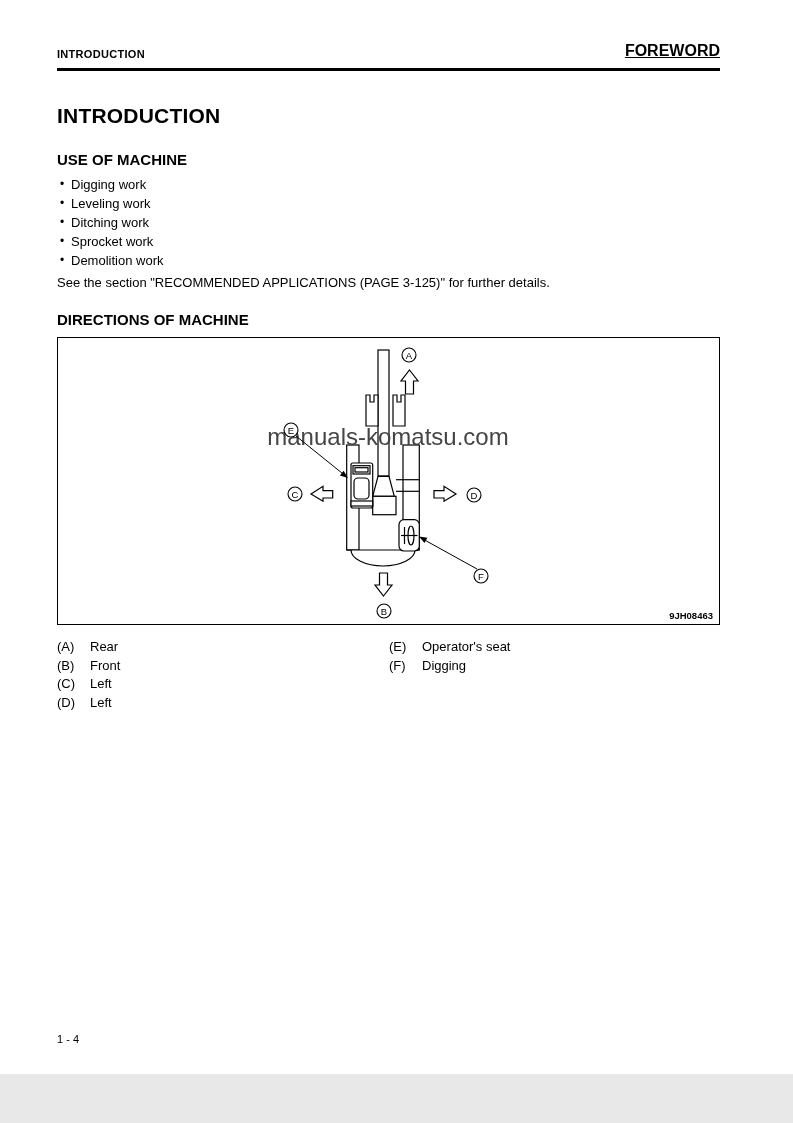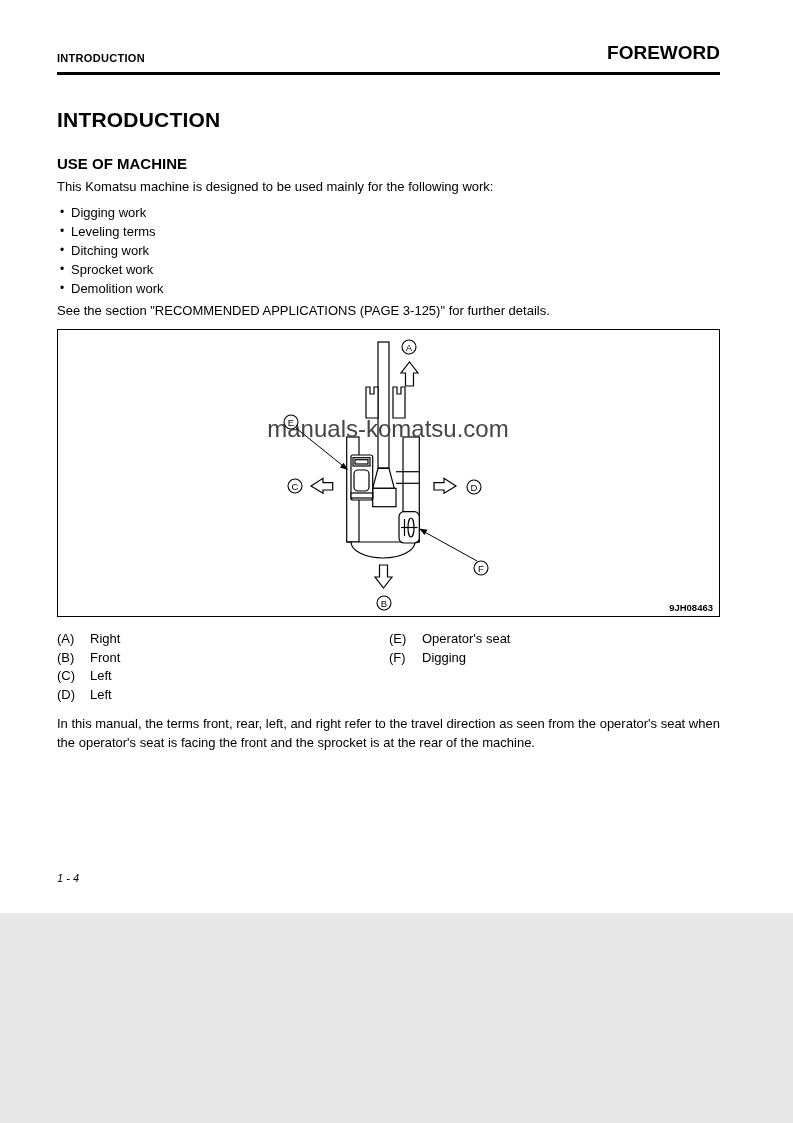--- a/index.html
+++ b/index.html
@@ -1,92 +1,92 @@
 <!DOCTYPE html>
 <html><head>
 <meta charset="utf-8">
 <style>
   * { box-sizing: border-box; }
   html,body { margin:0; padding:0; background:#e8e8e8; }
   .page {
-    position:relative; width:793px; height:913px; margin:0 auto;
+    position:relative; width:793px; height:1074px; margin:0 auto;
     background:#ffffff; color:#000;
     font-family:"Liberation Sans", sans-serif;
     overflow:hidden;
   }
   .content { margin:0 73px 0 57px; }
   .hdr {
     display:flex; justify-content:space-between; align-items:flex-end;
     padding-top:42px; padding-bottom:8px;
     border-bottom:3px solid #000;
   }
   .hdr-left  { font-size:11px; font-weight:bold; letter-spacing:0.3px; }
-  .hdr-right { font-size:19px; font-weight:bold; }
+  .hdr-right { font-size:16px; font-weight:bold;text-decoration:underline; }
   h1.title { font-size:21px; font-weight:bold; margin:33px 0 0; letter-spacing:0.2px; }
   h2.sect  { font-size:15px; font-weight:bold; margin:23px 0 0; }
   h2.sect2 { font-size:15px; font-weight:bold; margin:19px 0 0; }
   p.body   { font-size:13px; line-height:19px; margin:5px 0 0; }
   p.outro  { font-size:13px; line-height:19px; margin:3px 0 0; }
   .bullets { margin:7px 0 0; }
   .bullet-row { display:flex; font-size:13px; line-height:19px; }
   .bullet-dot { width:14px; padding-left:3px; font-size:12px; }
   .figure-box {
     margin-top:9px; width:663px; height:288px;
     border:1px solid #000; position:relative;
   }
   .figure-box svg { display:block; }
   svg text { font-family:"Liberation Sans", sans-serif; }
   .legend { display:flex; margin-top:13px; font-size:13px; }
   .leg-col-a { width:332px; }
   .leg-row { display:flex; line-height:18.5px; }
   .leg-key { width:33px; }
   p.note { font-size:13px; line-height:19px; margin:10px 0 0; }
-  .pageno { position:absolute; left:57px; bottom:29px; font-size:11px;font-style:italic; }
+  .pageno { position:absolute; left:57px; bottom:29px; font-size:11px; }
 </style>
 </head>
 <body>
 
 <div class="page">
   <div class="content">
 
     <div class="hdr">
       <span class="hdr-left">INTRODUCTION</span>
       <span class="hdr-right">FOREWORD</span>
     </div>
 
     <h1 class="title">INTRODUCTION</h1>
 
     <h2 class="sect">USE OF MACHINE</h2>
-    <p class="body">This Komatsu machine is designed to be used mainly for the following work:</p>
 
     <div class="bullets">
       <div class="bullet-row">
         <span class="bullet-dot">•</span>
         <span>Digging work</span>
       </div>
       <div class="bullet-row">
         <span class="bullet-dot">•</span>
-        <span>Leveling terms</span>
+        <span>Leveling work</span>
       </div>
       <div class="bullet-row">
         <span class="bullet-dot">•</span>
         <span>Ditching work</span>
       </div>
       <div class="bullet-row">
         <span class="bullet-dot">•</span>
         <span>Sprocket work</span>
       </div>
       <div class="bullet-row">
         <span class="bullet-dot">•</span>
         <span>Demolition work</span>
       </div>
     </div>
 
     <p class="outro">See the section "RECOMMENDED APPLICATIONS (PAGE 3-125)" for further details.</p>
 
+    <h2 class="sect2">DIRECTIONS OF MACHINE</h2>
 
     <div class="figure-box">
       <svg width="661" height="286" viewBox="0 0 661 286">
         <g stroke="#000" stroke-width="1.2" fill="#fff">
 
           <rect x="320" y="12" width="11" height="126"></rect>
           <path d="M308,57 h4 v7 h4 v-7 h4 v31 h-12 z"></path>
           <path d="M335,57 h4 v7 h4 v-7 h4 v31 h-12 z"></path>
           <path d="M314.7,158.3 L320,138.3 L331,138.3 L336.3,158.3 Z"></path>
           <rect x="314.7" y="158.3" width="23.3" height="18.4"></rect>
@@ -144,21 +144,21 @@
         </g>
 
         <text x="655" y="281" font-size="9.5" font-weight="bold" text-anchor="end">9JH08463</text>
       </svg>
     </div>
 
     <div class="legend">
       <div class="leg-col-a">
         <div class="leg-row">
           <span class="leg-key">(A)</span>
-          <span>Right</span>
+          <span>Rear</span>
         </div>
         <div class="leg-row">
           <span class="leg-key">(B)</span>
           <span>Front</span>
         </div>
         <div class="leg-row">
           <span class="leg-key">(C)</span>
           <span>Left</span>
         </div>
         <div class="leg-row">
@@ -171,18 +171,17 @@
           <span class="leg-key">(E)</span>
           <span>Operator's seat</span>
         </div>
         <div class="leg-row">
           <span class="leg-key">(F)</span>
           <span>Digging</span>
         </div>
       </div>
     </div>
 
-    <p class="note">In this manual, the terms front, rear, left, and right refer to the travel direction as seen from the operator's seat when the operator's seat is facing the front and the sprocket is at the rear of the machine.</p>
 
   </div>
 
   <div class="pageno">1 - 4</div>
 </div>
 
 </body></html>

